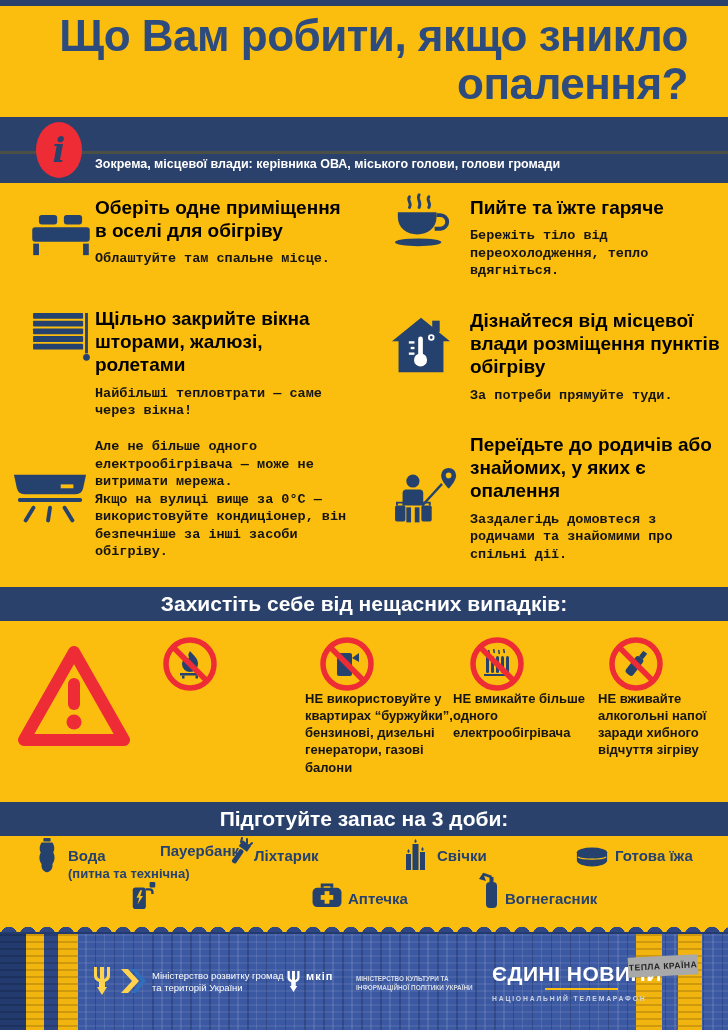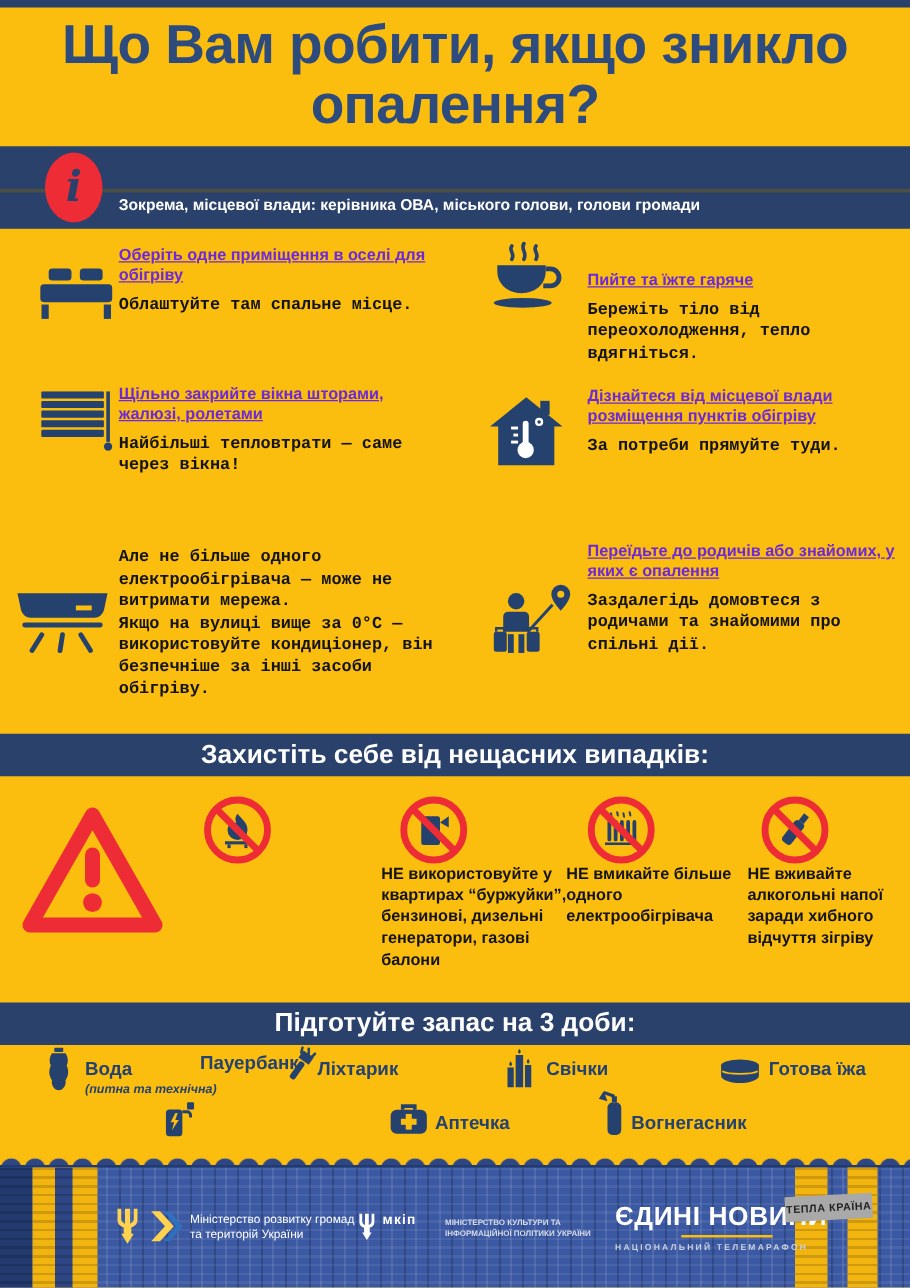--- a/index.html
+++ b/index.html
@@ -1,51 +1,51 @@
 <!DOCTYPE html>
 <html><head>
 <meta charset="utf-8">
 <style>
   html,body{margin:0;padding:0;width:728px;height:1030px;overflow:hidden;
     font-family:"Liberation Sans","DejaVu Sans",sans-serif;}
   .poster{position:relative;width:728px;height:1030px;background:#FBBD0E;}
   .topbar{position:absolute;left:0;top:0;width:100%;height:6px;background:#2A416B;}
-  .title{position:absolute;left:40px;right:40px;top:12px;margin:0;text-align:center;
+  .title{position:absolute;left:40px;right:40px;top:12px;margin:0;text-align:right;
     color:#2D4B7D;font-size:44px;line-height:1.1;font-weight:800;letter-spacing:-0.5px;}
   
   .banner-official{position:absolute;left:0;top:117px;width:728px;height:66px;background:#2A416B;}
   .banner-line{position:absolute;left:0;top:34px;width:100%;height:3px;background:#4C4F46;}
   .info-badge{position:absolute;left:36px;top:5px;width:46px;height:56px;border-radius:50%;
     background:#EE2C36;display:flex;align-items:center;justify-content:center;}
   .info-i{font-family:"DejaVu Serif",serif;font-style:italic;font-weight:bold;font-size:34px;color:#2A416B;}
   .banner-heading{position:absolute;left:95px;top:7px;color:#fff;font-size:21px;font-weight:800;}
   .banner-sub{position:absolute;left:95px;top:40px;color:#fff;font-size:12.5px;font-weight:700;}
   
   .tip-icon{position:absolute;}
   .tip-icon svg{display:block;fill:#25426F;}
   .tip-text{position:absolute;}
-  .tip-title{color:#6d28d9;font-size:13px;line-height:1.22;font-weight:800;text-decoration:underline;}
+  .tip-title{color:#000000;font-size:19px;line-height:1.22;font-weight:800;}
   .tip-body{margin-top:8px;color:#141414;font-size:13.5px;line-height:1.3;font-weight:700;white-space:pre-line;font-family:Liberation Mono, monospace;}
   
   .section-banner{position:absolute;left:0;width:728px;background:#2A416B;color:#fff;
     display:flex;align-items:center;justify-content:center;font-size:21px;font-weight:800;}
   .banner-accidents{top:587px;height:34px;}
   .banner-supplies{top:802px;height:34px;}
   
   .warning-triangle{position:absolute;left:16px;top:640px;}
   .no-icon{position:absolute;width:56px;height:56px;}
   .no-icon .glyph{position:absolute;left:13px;top:13px;}
   .no-icon .glyph svg{fill:#25426F;display:block;}
   .no-ring{position:absolute;left:0;top:0;}
   .no-text{position:absolute;color:#141414;font-size:13px;line-height:1.32;font-weight:800;}
   
   .supply-icon{position:absolute;}
   .supply-icon svg{display:block;fill:#25426F;}
   .supply-label{position:absolute;color:#25426F;font-size:15px;font-weight:800;}
-  .supply-note{position:absolute;color:#25426F;font-size:10px;font-weight:700;font-style:italic;}
+  .supply-note{position:absolute;color:#25426F;font-size:13px;font-weight:700;}
   
   .knit-footer{position:absolute;left:0;top:920px;width:728px;height:110px;}
   .scallop{position:absolute;left:0;top:0;width:100%;height:14px;
     background-image:radial-gradient(circle at 9px 15px,#2E4784 8px,transparent 8.5px);
     background-size:19px 14px;background-repeat:repeat-x;}
   .knit{position:absolute;left:0;top:12px;width:100%;height:98px;background-color:#3B58A2;
     border-top:2px solid #223A6E;
     background-image:
       repeating-linear-gradient(90deg, rgba(0,0,0,0.18) 0 1.5px, transparent 1.5px 9px,
         rgba(255,255,255,0.10) 9px 10.5px, transparent 10.5px 19px),
@@ -100,21 +100,21 @@
       <g fill="none" stroke="#25426F" stroke-width="3" stroke-linecap="round">
         <path d="M17 4c-3 4 3 6 0 11"></path>
           <path d="M27 2c-3 5 3 7 0 13"></path>
           <path d="M37 4c-3 4 3 6 0 11"></path>
       </g>
       <path d="M5 20h40v5c0 11-9 18-20 18S5 36 5 25z"></path>
       <path d="M45 23h4a7 7 0 0 1 0 14h-6" fill="none" stroke="#25426F" stroke-width="4"></path>
       <ellipse cx="26" cy="51" rx="24" ry="4"></ellipse>
     </svg>
   </div>
-  <div class="tip-text" style="left:470px;top:216px;width:246px">
+  <div class="tip-text" style="left:470px;top:196px;width:246px">
     <div class="tip-title">Пийте та їжте гаряче</div>
     <div class="tip-body">Бережіть тіло від переохолодження, тепло вдягніться.</div>
   </div>
 
   <div class="tip-icon" style="left:30px;top:313px">
     <svg width="60" height="52" viewBox="0 0 60 54">
         <rect x="2" y="0" width="52" height="6" rx="1"></rect>
         <rect x="2" y="8" width="52" height="6" rx="1"></rect>
         <rect x="2" y="16" width="52" height="6" rx="1"></rect>
         <rect x="2" y="24" width="52" height="6" rx="1"></rect>

